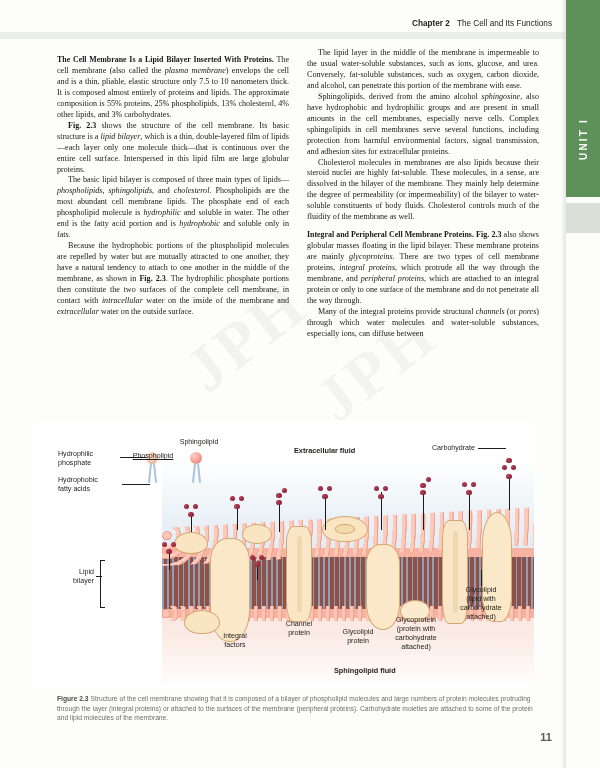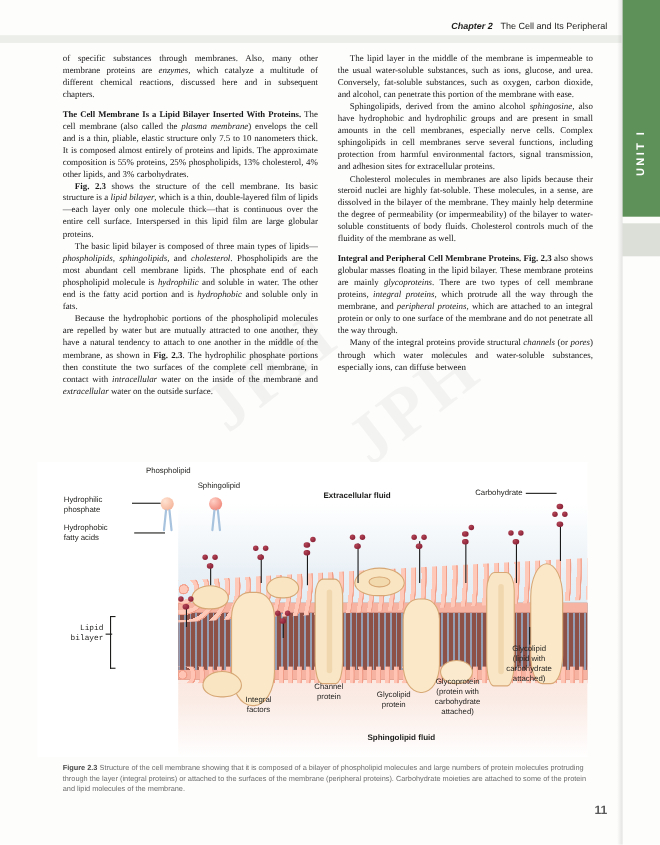--- a/index.html
+++ b/index.html
@@ -45,21 +45,21 @@
   }
 
   
   .runhead {
     position: absolute; top: 19px; right: 48px;
     font-family: "Liberation Sans", sans-serif;
     font-size: 8.2px;
     color: #1d1d1b;
     white-space: nowrap;
   }
-  .runhead .chap { font-weight: 700; font-style: italic; }
+  .runhead .chap { font-weight: 700; }
   .runhead .ttl { margin-left: 7px; }
   .runhead-rule {
     position: absolute; left: 0; top: 32px;
     width: 565px; height: 7px;
     background: #eceee9;
   }
 
   
   .col {
     position: absolute;
@@ -291,33 +291,32 @@
     pointer-events: none;
   }
 </style>
 </head>
 <body>
 
 <div id="page">
 
   <div class="runhead-rule"></div>
   <div class="runhead">
-    <span class="chap">Chapter 2</span><span class="ttl">The Cell and Its Peripheral</span>
+    <span class="chap">Chapter 2</span><span class="ttl">The Cell and Its Functions</span>
   </div>
 
   <div class="unit-tab-green"></div>
   <div class="unit-tab-label">UNIT I</div>
   <div class="unit-tab-grey"></div>
   <div class="page-edge-shade"></div>
 
   <div class="watermark">JPH</div>
   <div class="watermark2">JPH</div>
 
   <div class="col col-left">
-    <p class="noind">of specific substances through membranes. Also, many other membrane proteins are <span class="it">enzymes</span>, which catalyze a multitude of different chemical reactions, discussed here and in subsequent chapters.</p>
     <p class="run-head-para"><span class="bold">The Cell Membrane Is a Lipid Bilayer Inserted With Proteins.</span> The cell membrane (also called the <span class="it">plasma membrane</span>) envelops the cell and is a thin, pliable, elastic structure only 7.5 to 10 nanometers thick. It is composed almost entirely of proteins and lipids. The approximate composition is 55% proteins, 25% phospholipids, 13% cholesterol, 4% other lipids, and 3% carbohydrates.</p>
     <p><span class="figref">Fig. 2.3</span> shows the structure of the cell membrane. Its basic structure is a <span class="it">lipid bilayer</span>, which is a thin, double-layered film of lipids—each layer only one molecule thick—that is continuous over the entire cell surface. Interspersed in this lipid film are large globular proteins.</p>
     <p>The basic lipid bilayer is composed of three main types of lipids—<span class="it">phospholipids, sphingolipids</span>, and <span class="it">cholesterol</span>. Phospholipids are the most abundant cell membrane lipids. The phosphate end of each phospholipid molecule is <span class="it">hydrophilic</span> and soluble in water. The other end is the fatty acid portion and is <span class="it">hydrophobic</span> and soluble only in fats.</p>
     <p>Because the hydrophobic portions of the phospholipid molecules are repelled by water but are mutually attracted to one another, they have a natural tendency to attach to one another in the middle of the membrane, as shown in <span class="figref">Fig. 2.3</span>. The hydrophilic phosphate portions then constitute the two surfaces of the complete cell membrane, in contact with <span class="it">intracellular</span> water on the inside of the membrane and <span class="it">extracellular</span> water on the outside surface.</p>
   </div>
 
   <div class="col col-right">
     <p>The lipid layer in the middle of the membrane is impermeable to the usual water-soluble substances, such as ions, glucose, and urea. Conversely, fat-soluble substances, such as oxygen, carbon dioxide, and alcohol, can penetrate this portion of the membrane with ease.</p>
     <p>Sphingolipids, derived from the amino alcohol <span class="it">sphingosine</span>, also have hydrophobic and hydrophilic groups and are present in small amounts in the cell membranes, especially nerve cells. Complex sphingolipids in cell membranes serve several functions, including protection from harmful environmental factors, signal transmission, and adhesion sites for extracellular proteins.</p>
     <p>Cholesterol molecules in membranes are also lipids because their steroid nuclei are highly fat-soluble. These molecules, in a sense, are dissolved in the bilayer of the membrane. They mainly help determine the degree of permeability (or impermeability) of the bilayer to water-soluble constituents of body fluids. Cholesterol controls much of the fluidity of the membrane as well.</p>
@@ -423,37 +422,37 @@
         <div class="head" style="background: radial-gradient(circle at 34% 30%, #ffe3d2 0%, #f8c3ab 55%, #efa489 100%);"></div>
         <div class="tail" style="left:3px; top:11px; transform: rotate(6deg);"></div>
         <div class="tail" style="left:8px; top:11px; transform: rotate(-6deg);"></div>
       </div>
       <div class="free-lipid" style="left:156px; top:32px;">
         <div class="head" style="background: radial-gradient(circle at 34% 30%, #ffd0c6 0%, #f59d90 55%, #e8796c 100%);"></div>
         <div class="tail" style="left:3px; top:11px; transform: rotate(6deg);"></div>
         <div class="tail" style="left:8px; top:11px; transform: rotate(-6deg);"></div>
       </div>
 
-      <div class="flabel center" style="left:88px; top:4px; width:62px;">Phospholipid</div>
+      <div class="flabel center" style="left:88px; top:32px; width:62px;text-decoration:underline;">Phospholipid</div>
       <div class="flabel center" style="left:134px; top:18px; width:62px;">Sphingolipid</div>
 
       <div class="flabel" style="left:24px; top:30px; width:62px; white-space:pre-line;"><span>Hydrophilic
 phosphate</span></div>
       <div class="leader h" style="left:86px; top:37px; width:26px;"></div>
 
       <div class="flabel" style="left:24px; top:56px; width:64px; white-space:pre-line;"><span>Hydrophobic
 fatty acids</span></div>
       <div class="leader h" style="left:88px; top:64px; width:28px;"></div>
 
       <div class="flabel bold-lab" style="left:260px; top:26px;">Extracellular fluid</div>
 
       <div class="flabel" style="left:398px; top:24px;">Carbohydrate</div>
       <div class="leader h" style="left:444px; top:28px; width:28px;"></div>
 
-      <div class="flabel right" style="left:20px; top:148px; width:40px; white-space:pre-line;font-family:Liberation Mono, monospace;"><span>Lipid
+      <div class="flabel right" style="left:20px; top:148px; width:40px; white-space:pre-line;"><span>Lipid
 bilayer</span></div>
       <div class="bracket" style="left:66px; top:140px; height:48px;"></div>
       <div class="leader h" style="left:62px; top:156px; width:6px;"></div>
 
       <div class="flabel center" style="left:174px; top:212px; width:54px; white-space:pre-line;"><span>Integral
 factors</span></div>
 
       <div class="flabel center" style="left:238px; top:200px; width:54px; white-space:pre-line;"><span>Channel
 protein</span></div>
 

